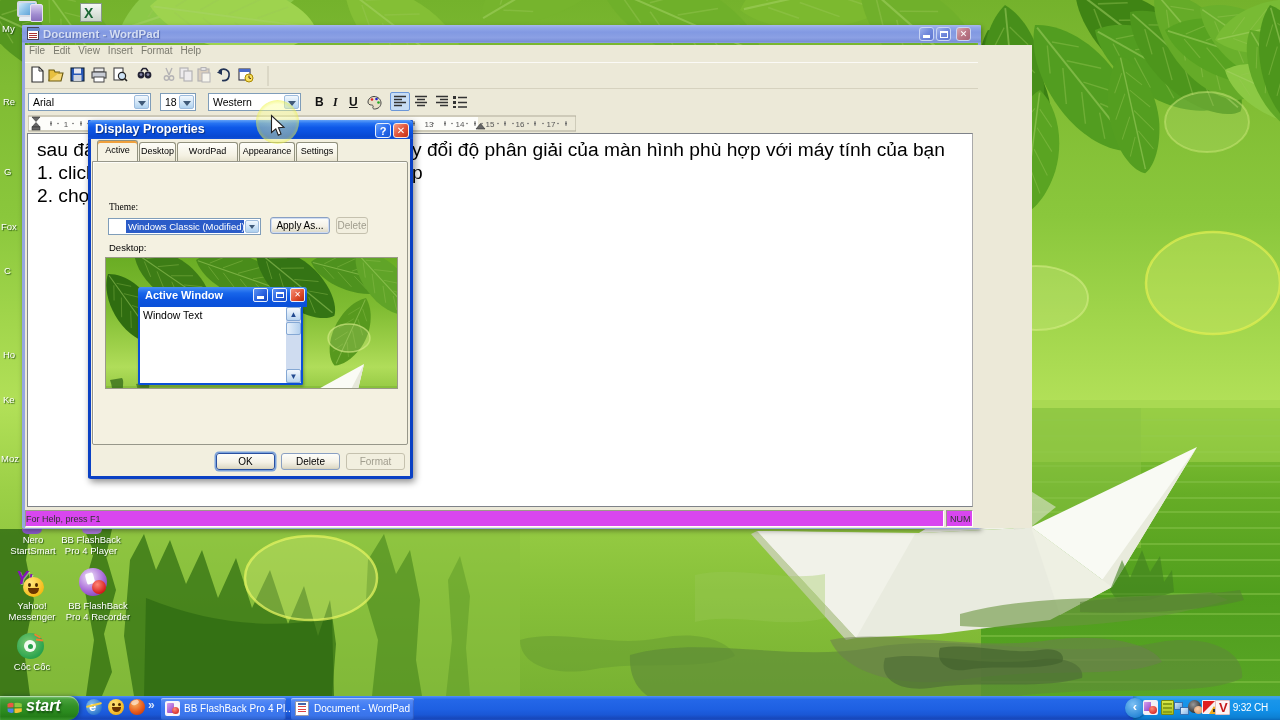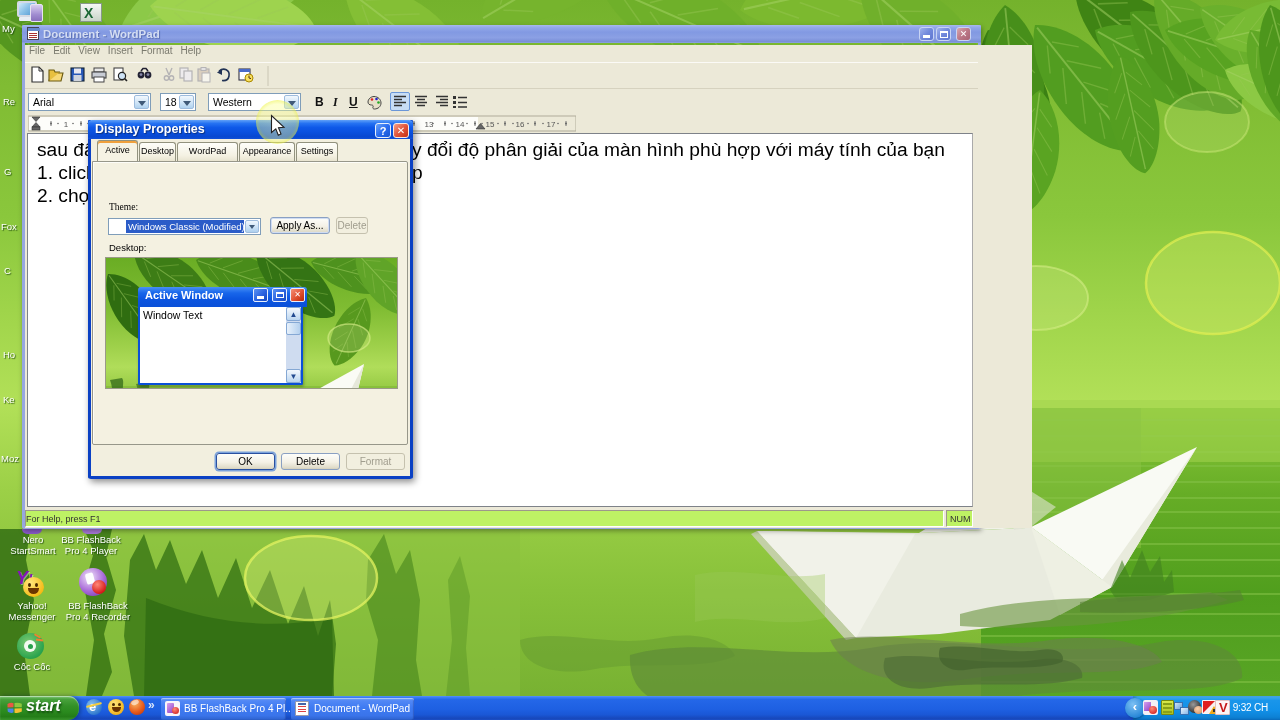--- a/index.html
+++ b/index.html
@@ -22,21 +22,21 @@
 #wp-fmt { position:absolute; left:0; top:43px; width:953px; height:25px; border-top:1px solid #d6d2bf; }
 .combo { position:absolute; top:4px; height:18px; background:#fff; border:1px solid #7f9db9; font-size:10.5px; color:#000; }
 .combo .cbt { position:absolute; right:1px; top:1px; width:15px; height:14px; background:linear-gradient(180deg,#f2f8fd 0%,#cde3f6 60%,#b0d2ef 100%); border:1px solid #9ebcdd; border-radius:2px; }
 .combo .cbt:after { content:""; position:absolute; left:3px; top:5px; border:4px solid transparent; border-top:5px solid #405a78; }
 .combo .ctx { position:absolute; left:4px; top:2px; }
 .fbtn { position:absolute; top:5px; height:16px; color:#111; }
 #wp-ruler { position:absolute; left:3px; top:69px; width:548px; height:18px; }
 #wp-doc { position:absolute; left:2px; top:88px; width:946px; height:374px; background:#fff; border:1px solid #7e8289; border-right-color:#aaa; overflow:hidden; }
 #wp-doc .dtext { position:absolute; left:8px; font-size:19.2px; color:#000; white-space:nowrap; }
 #wp-status { position:absolute; left:2px; top:464px; width:949px; height:19px; font-size:9px; color:#333; }
-.spane { position:absolute; top:1px; height:17px; border:1px solid #fff; border-top-color:#9d998a; border-left-color:#9d998a; background:#bef264; }
+.spane { position:absolute; top:1px; height:17px; border:1px solid #fff; border-top-color:#9d998a; border-left-color:#9d998a; background:#d946ef; }
 
 #dp { position:absolute; left:88px; top:120px; width:325px; height:359px; }
 .dpborder { position:absolute; left:0; top:0; width:325px; height:359px; border:3px solid #0a40c4; border-top:0; border-radius:1px 1px 3px 3px; box-shadow:2px 3px 7px rgba(0,0,0,.45); }
 #dp-title { position:absolute; left:0; top:0; width:325px; height:19px; border-radius:4px 4px 0 0;
   background:linear-gradient(180deg,#60a0f8 0%,#2572f2 18%,#0e58e8 40%,#0a50de 65%,#0848d0 88%,#1050d8 100%); }
 #dp-title .t { position:absolute; left:7px; top:2px; color:#fff; font-weight:bold; font-size:12.5px; text-shadow:1px 1px 1px #0a3080; }
 #dp-body { position:absolute; left:3px; top:19px; width:319px; height:337px; background:#f2efdf; }
 .tab { position:absolute; font-size:9px; color:#000; background:linear-gradient(180deg,#fefefa 0%,#f4f1e2 70%,#e8e4d0 100%); border:1px solid #92927e; border-bottom:0; border-radius:3px 3px 0 0; text-align:center; }
 #dp-page { position:absolute; left:1px; top:22px; width:316px; height:284px; background:#f4f1e1; border:1px solid #97978a; border-radius:0 2px 2px 2px; box-shadow:inset 1px 1px 0 #fdfdf8; }
 .dbtn { position:absolute; height:17px; background:linear-gradient(180deg,#fdfdfa 0%,#f4f1e6 55%,#e0dcca 90%,#d4cfba 100%); border:1px solid #8aa0c2; border-radius:3px; font-size:10px; text-align:center; color:#000; line-height:15px; }

